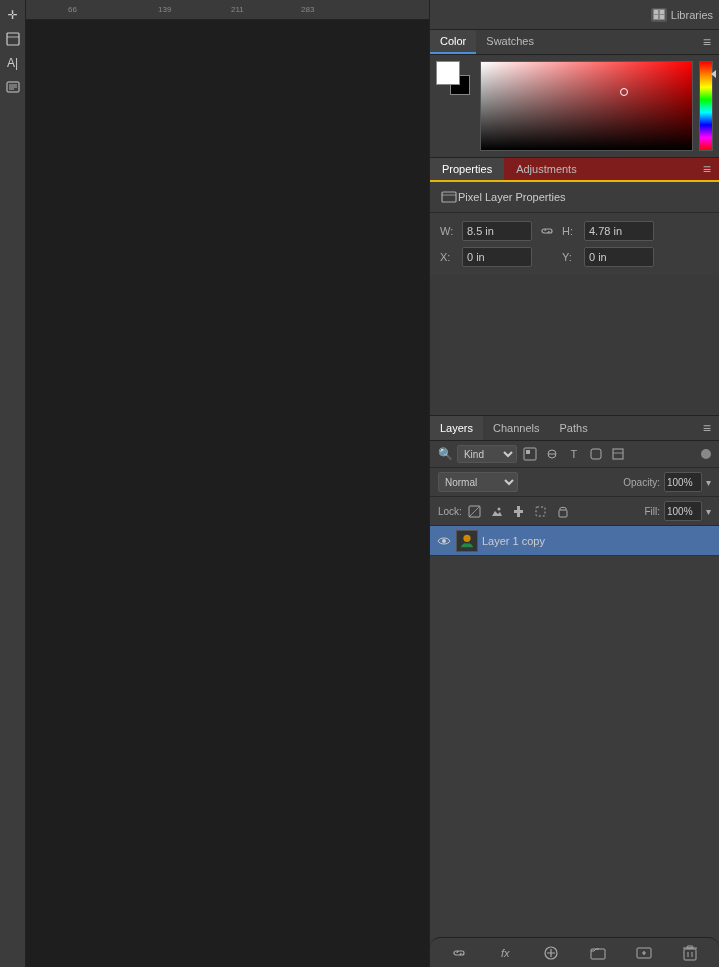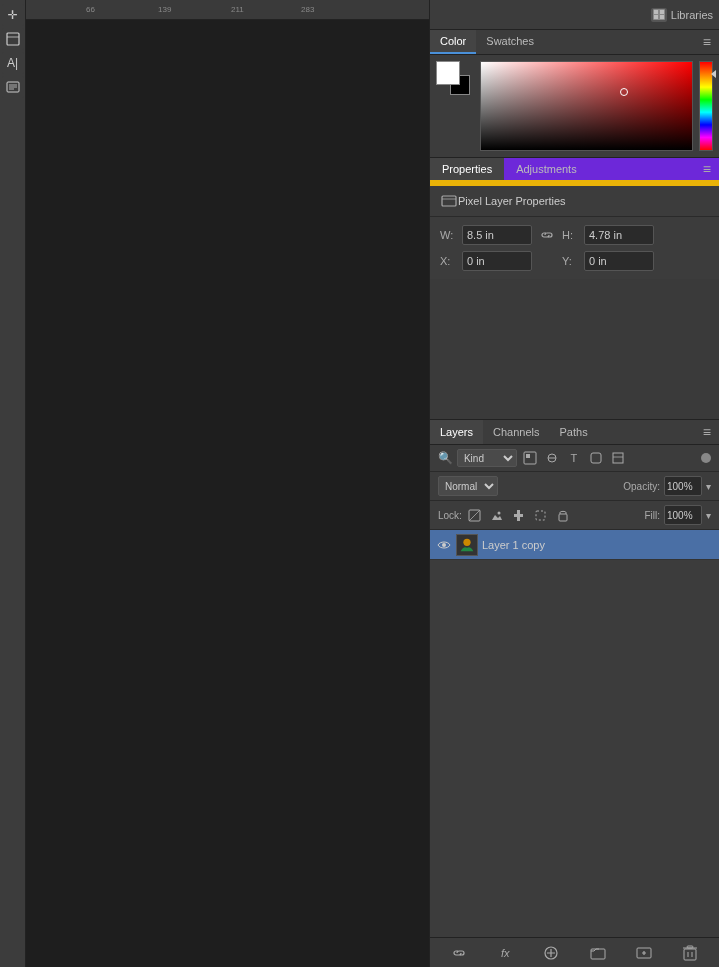--- a/index.html
+++ b/index.html
@@ -224,22 +224,22 @@
 
     
     .properties-panel {
       background: #3c3c3c;
       border-bottom: 1px solid #222;
       flex: 0 0 auto;
     }
 
     .props-tabs {
       display: flex;
-      background: #6d28d9;
-      border-bottom: 6px solid #eab308;
+      background: #7f1d1d;
+      border-bottom: 2px solid #eab308;
       align-items: center;
     }
     .props-tab {
       padding: 5px 12px;
       font-size: 11px;
       color: #bbb;
       cursor: pointer;
       border: none;
       background: none;
     }
@@ -398,21 +398,21 @@
       border-bottom: 1px solid #2a2a2a;
     }
     .blend-select {
       background: #4a4a4a;
       border: 1px solid #555;
       color: #ccc;
       font-size: 10px;
       height: 20px;
       padding: 0 2px;
       border-radius: 2px;
-      width: 60px;
+      width: 80px;
     }
     .opacity-label {
       font-size: 10px;
       color: #aaa;
       margin-left: auto;
     }
     .opacity-input {
       width: 38px;
       height: 20px;
       background: #2a2a2a;
@@ -520,20 +520,21 @@
     }
 
     .layers-bottom-bar {
       height: 30px;
       background: #3c3c3c;
       border-top: 1px solid #222;
       display: flex;
       align-items: center;
       justify-content: space-around;
       padding: 0 6px;
+      border-radius: 10px;
     }
     .bottom-icon-btn {
       width: 22px;
       height: 22px;
       display: flex;
       align-items: center;
       justify-content: center;
       background: none;
       border: none;
       color: #aaa;
@@ -564,21 +565,21 @@
       <line x1="3" y1="5" x2="11" y2="5" stroke="#ccc" stroke-width="0.8"></line>
       <line x1="3" y1="7" x2="11" y2="7" stroke="#ccc" stroke-width="0.8"></line>
       <line x1="3" y1="9" x2="8" y2="9" stroke="#ccc" stroke-width="0.8"></line>
     </svg>
   </button>
 </div>
 
 <div class="canvas-area">
 
   <div class="ruler">
-    <span style="position:absolute; left:60px; font-size:8px; color:#888;">66</span>
+    <span style="position:absolute; left:42px; font-size:8px; color:#888;">66</span>
     <span style="position:absolute; left:132px; font-size:8px; color:#888;">139</span>
     <span style="position:absolute; left:205px; font-size:8px; color:#888;">211</span>
     <span style="position:absolute; left:275px; font-size:8px; color:#888;">283</span>
   </div>
 
   <div class="canvas-content"></div>
 </div>
 
 <div class="right-panel">
 

